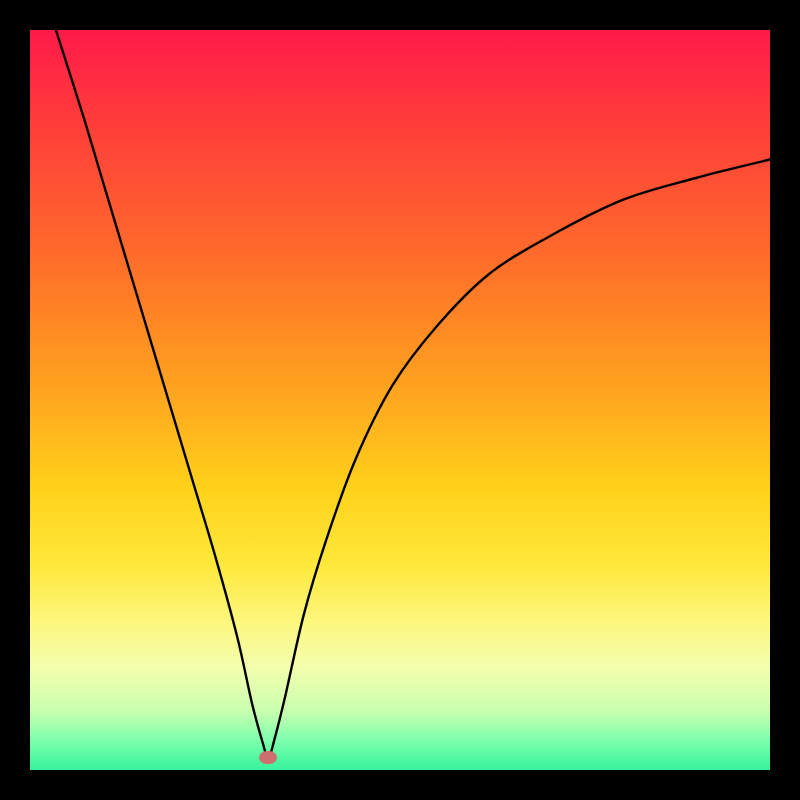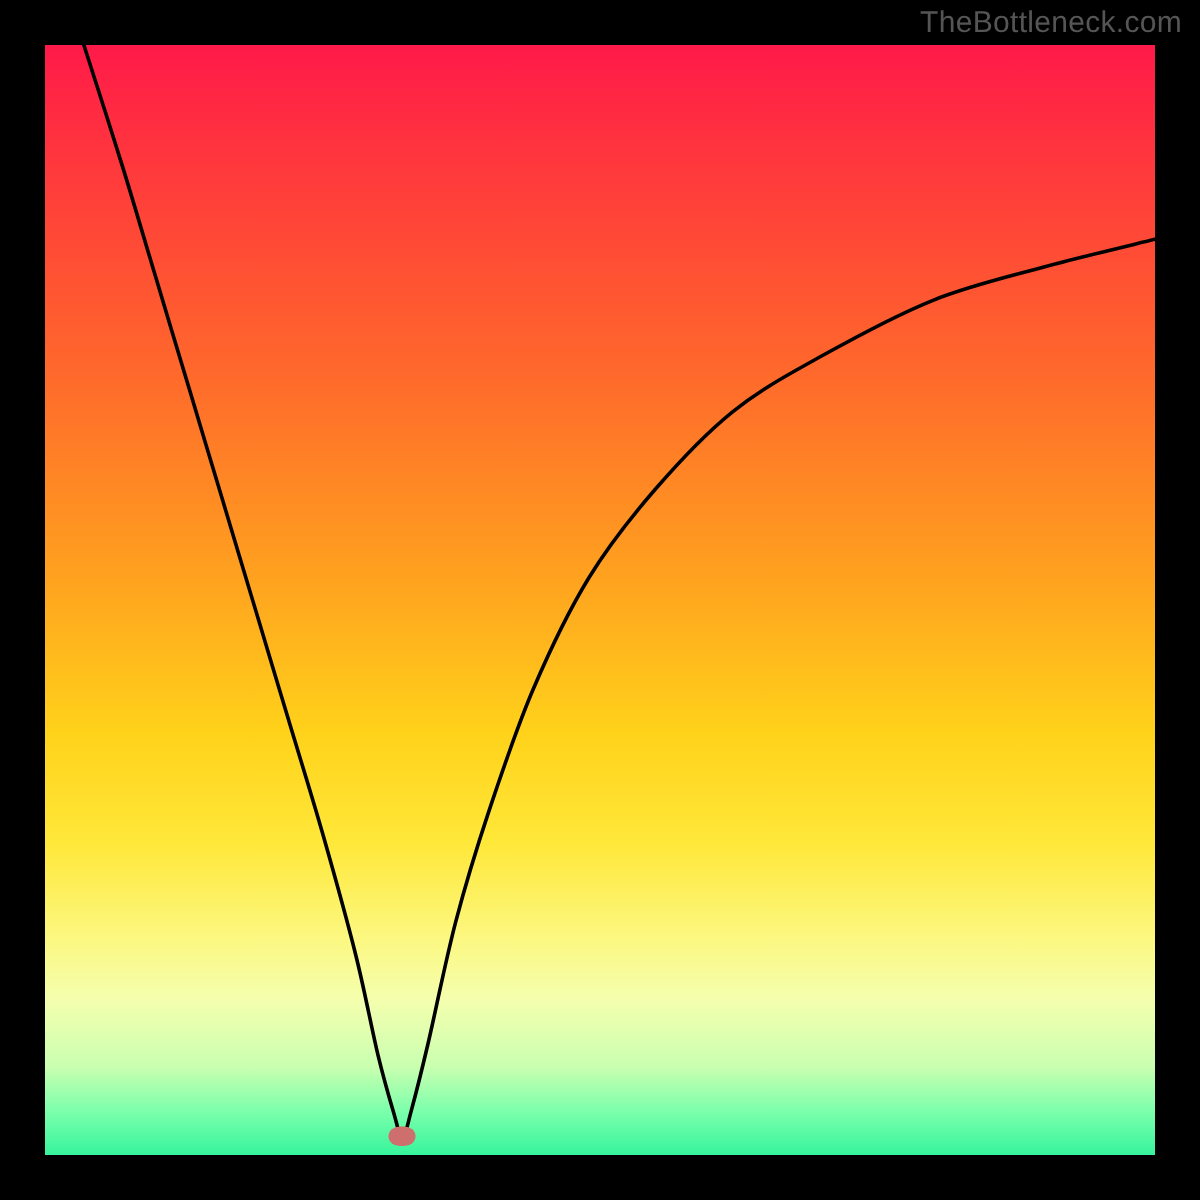--- a/index.html
+++ b/index.html
@@ -56,21 +56,20 @@
     position: absolute;
     background: #cf6f6d;
     border-radius: 50% / 60%;
     z-index: 3;
   }
 </style>
 </head>
 <body>
 
 <div class="outer">
-  <div class="watermark">TheBottleneck.com</div>
 
   <div class="plot">
     <svg id="curve-svg" width="740" height="740" viewBox="0 0 740 740">
       <path id="curve-path" d="M 25.90 0.00 C 30.22 13.57, 43.78 55.50, 51.80 81.40 C 59.82 107.30, 66.60 130.73, 74.00 155.40 C 81.40 180.07, 88.80 204.73, 96.20 229.40 C 103.60 254.07, 111.00 278.73, 118.40 303.40 C 125.80 328.07, 133.20 352.73, 140.60 377.40 C 148.00 402.07, 155.40 426.73, 162.80 451.40 C 170.20 476.07, 177.60 499.50, 185.00 525.40 C 192.40 551.30, 201.03 582.13, 207.20 606.80 C 213.37 631.47, 217.68 655.52, 222.00 673.40 C 226.32 691.28, 230.39 704.85, 233.10 714.10 C 235.81 723.35, 236.43 729.52, 238.28 728.90 C 240.13 728.28, 241.36 720.88, 244.20 710.40 C 247.04 699.92, 250.37 686.97, 255.30 666.00 C 260.23 645.03, 267.02 610.50, 273.80 584.60 C 280.58 558.70, 287.37 536.50, 296.00 510.60 C 304.63 484.70, 314.50 455.10, 325.60 429.20 C 336.70 403.30, 349.03 377.40, 362.60 355.20 C 376.17 333.00, 390.97 314.50, 407.00 296.00 C 423.03 277.50, 440.30 259.00, 458.80 244.20 C 477.30 229.40, 495.80 219.53, 518.00 207.20 C 540.20 194.87, 567.33 180.07, 592.00 170.20 C 616.67 160.33, 641.33 154.78, 666.00 148.00 C 690.67 141.22, 727.67 132.58, 740.00 129.50" fill="none" stroke="#000" stroke-width="2.4" stroke-linejoin="round" stroke-linecap="round"></path>
     </svg>
     <div id="marker" class="marker" style="width: 18px; height: 13px; left: 229.28px; top: 720.92px;"></div>
   </div>
 </div>
 
 </body></html>

